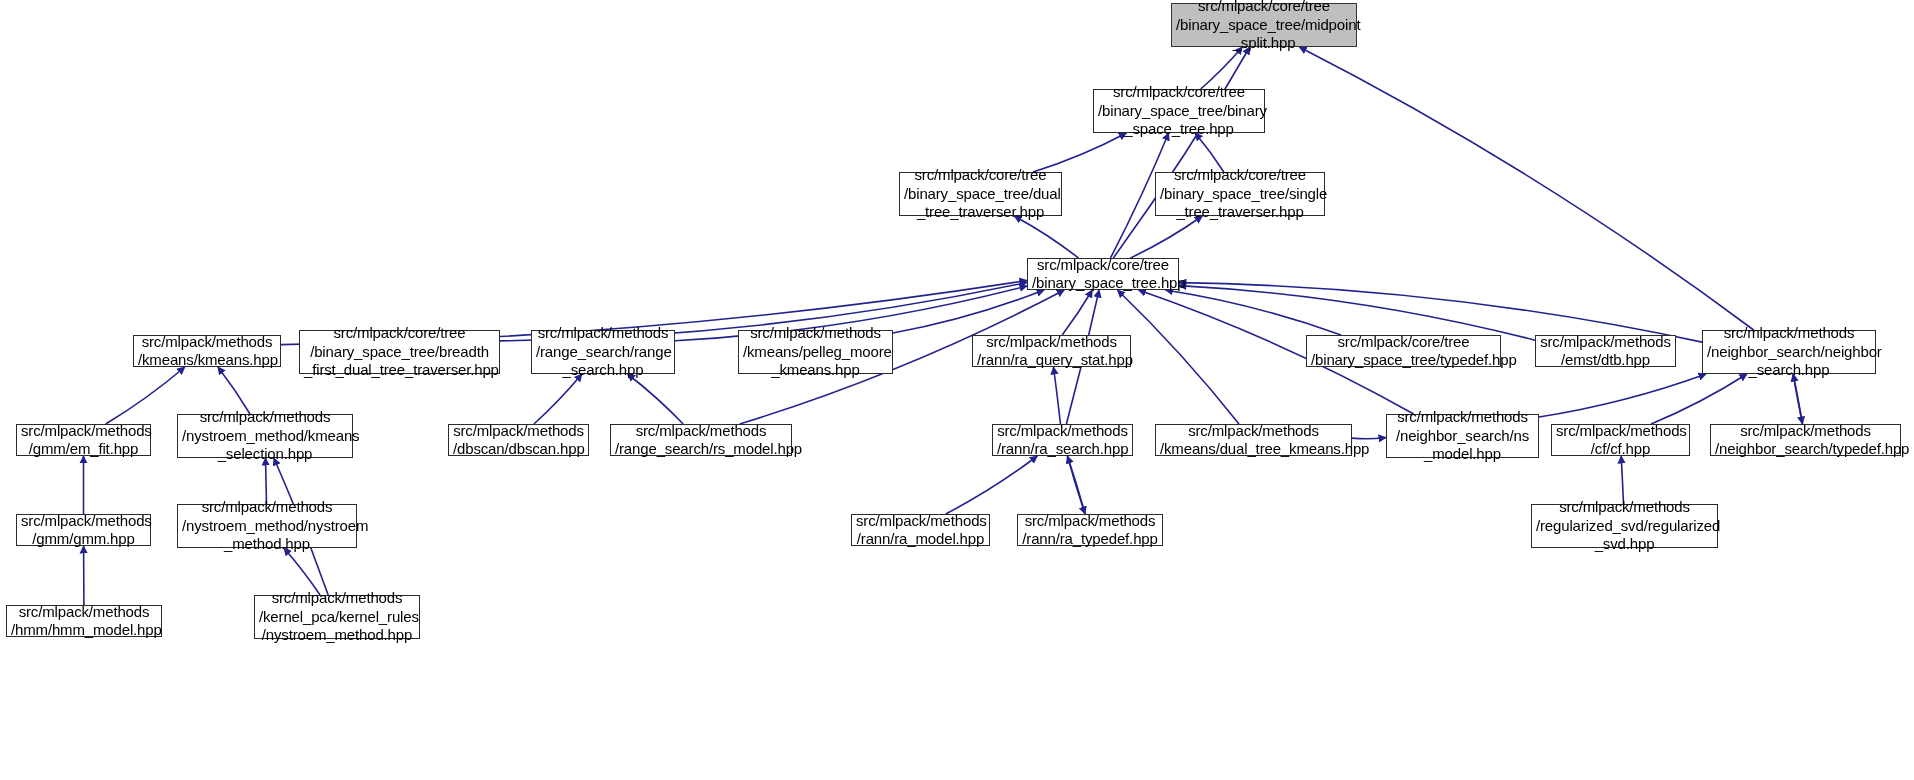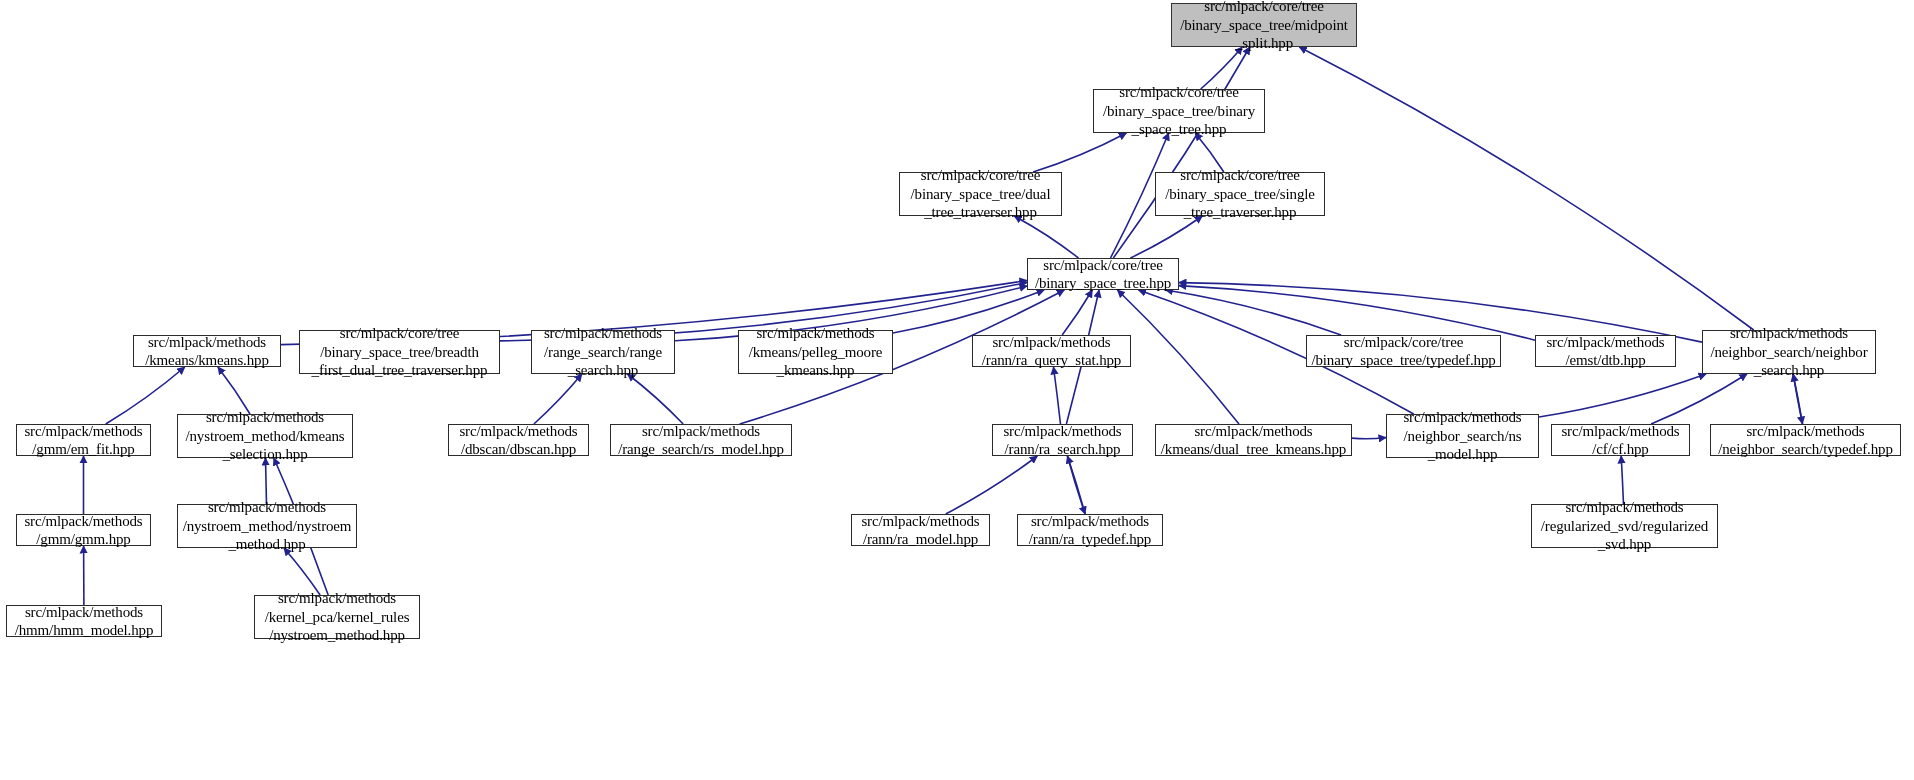--- a/index.html
+++ b/index.html
@@ -6,21 +6,21 @@
   html, body {
     margin: 0;
     padding: 0;
     background: #ffffff;
   }
   #graph-root {
     position: relative;
     width: 1914px;
     height: 780px;
     background: #ffffff;
-    font-family: Liberation Serif, serif;
+    font-family: Liberation Sans, sans-serif;
     overflow: hidden;
     border-radius: 24px;
   }
   #edge-layer {
     position: absolute;
     left: 0;
     top: 0;
     width: 1914px;
     height: 780px;
     pointer-events: none;

